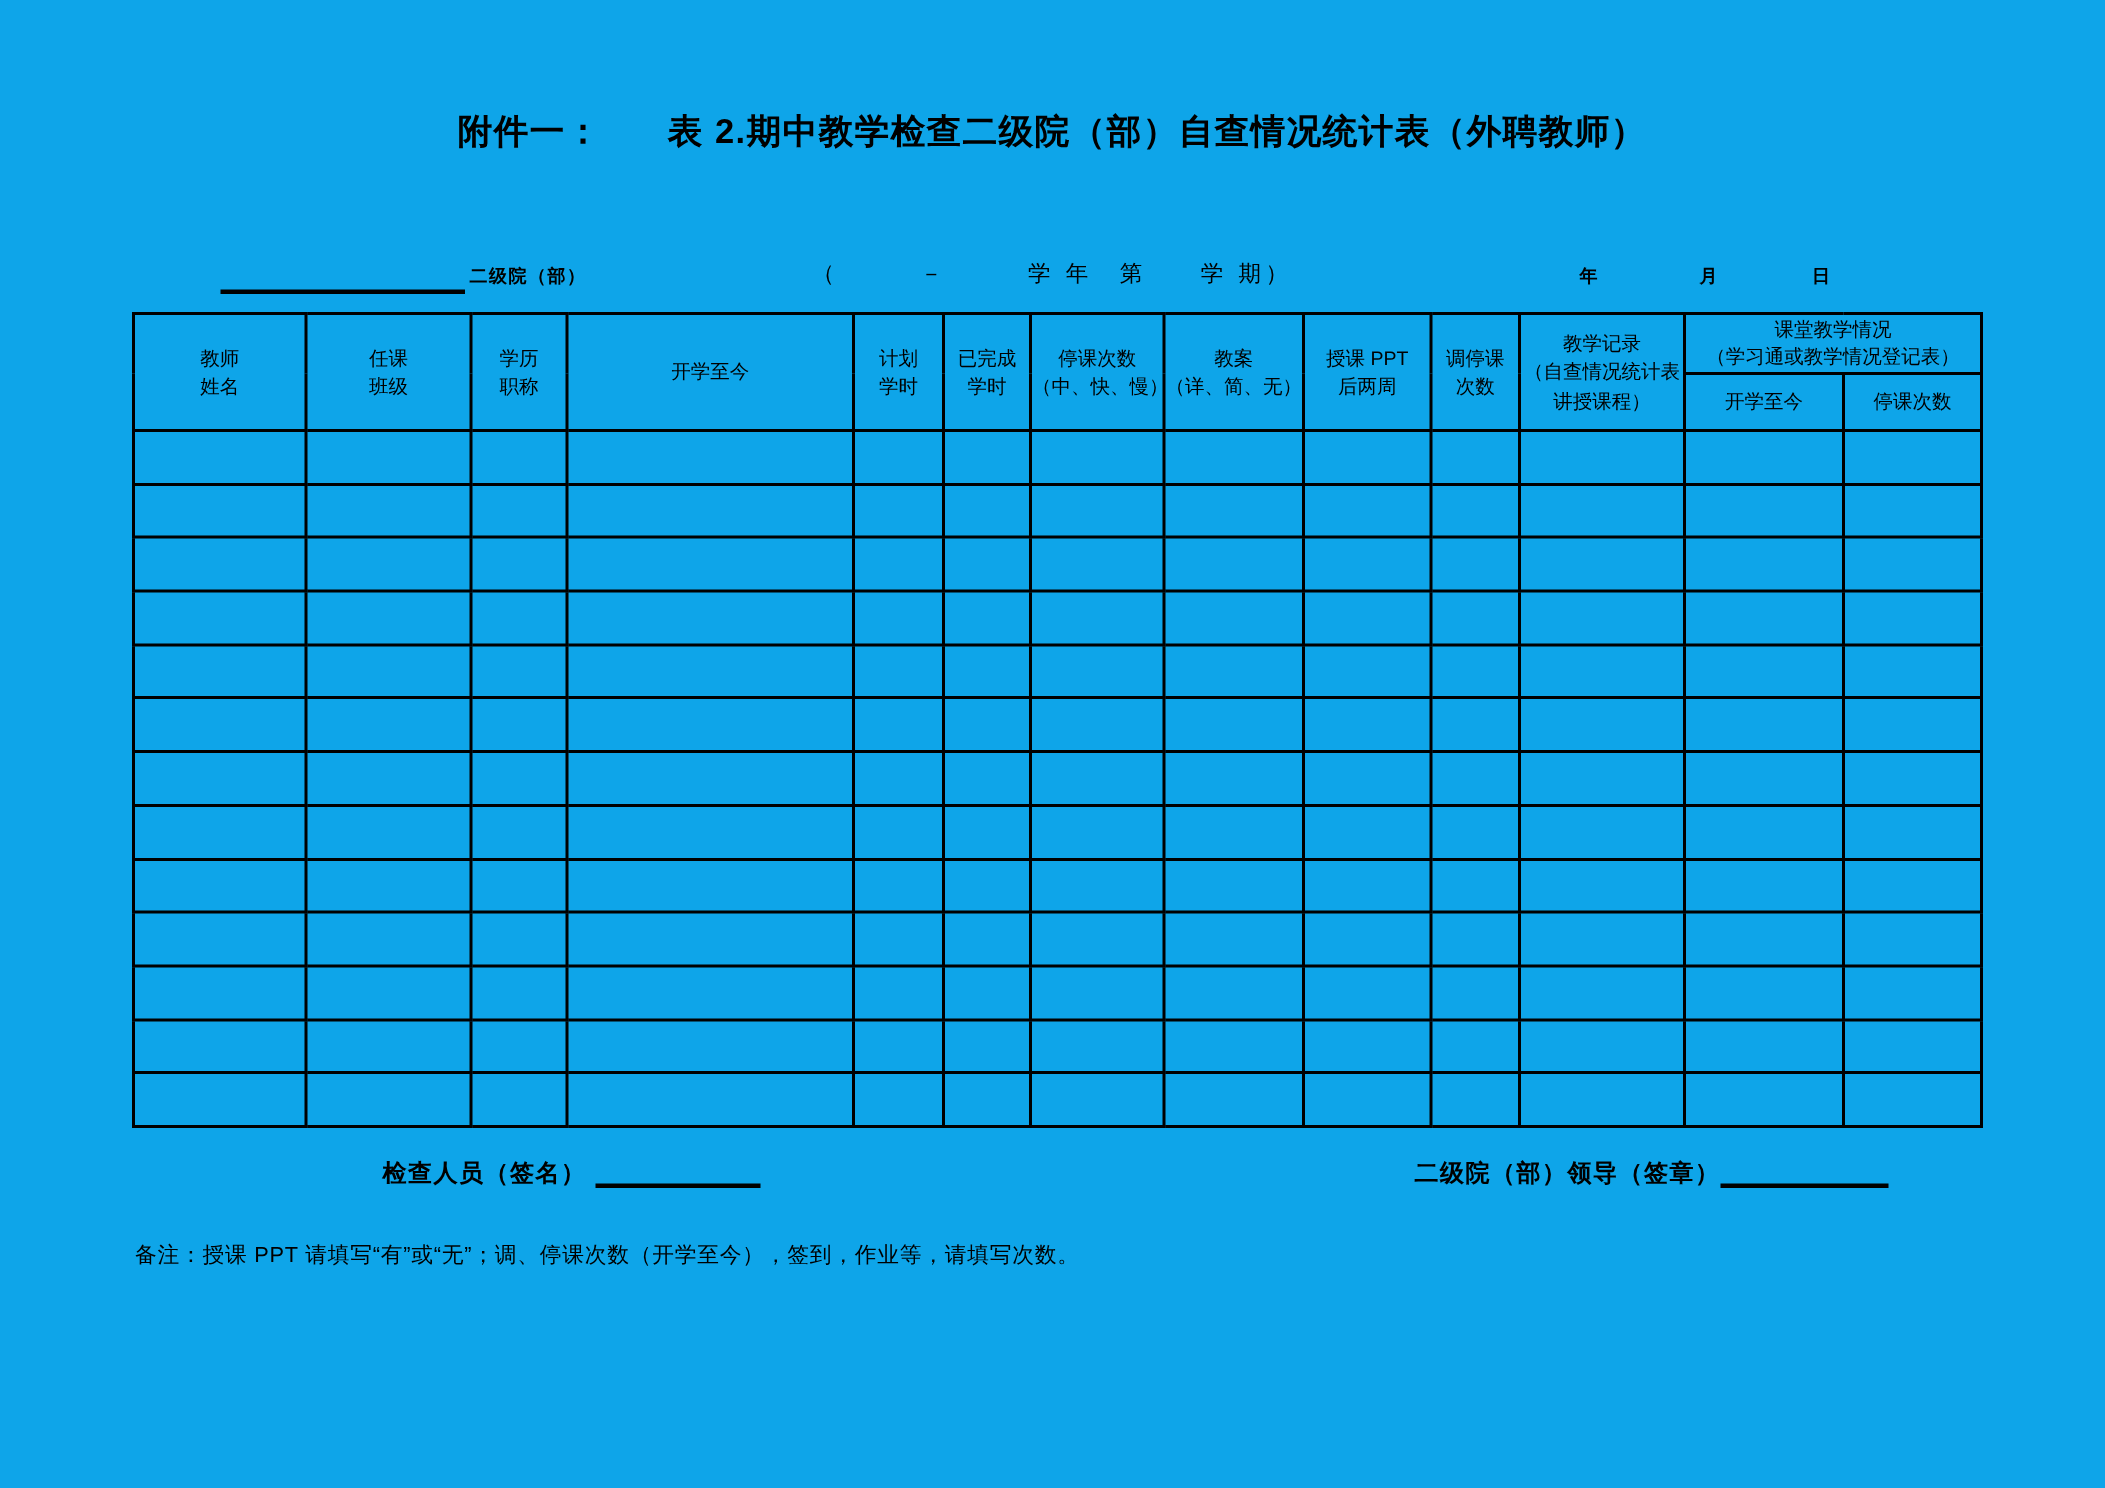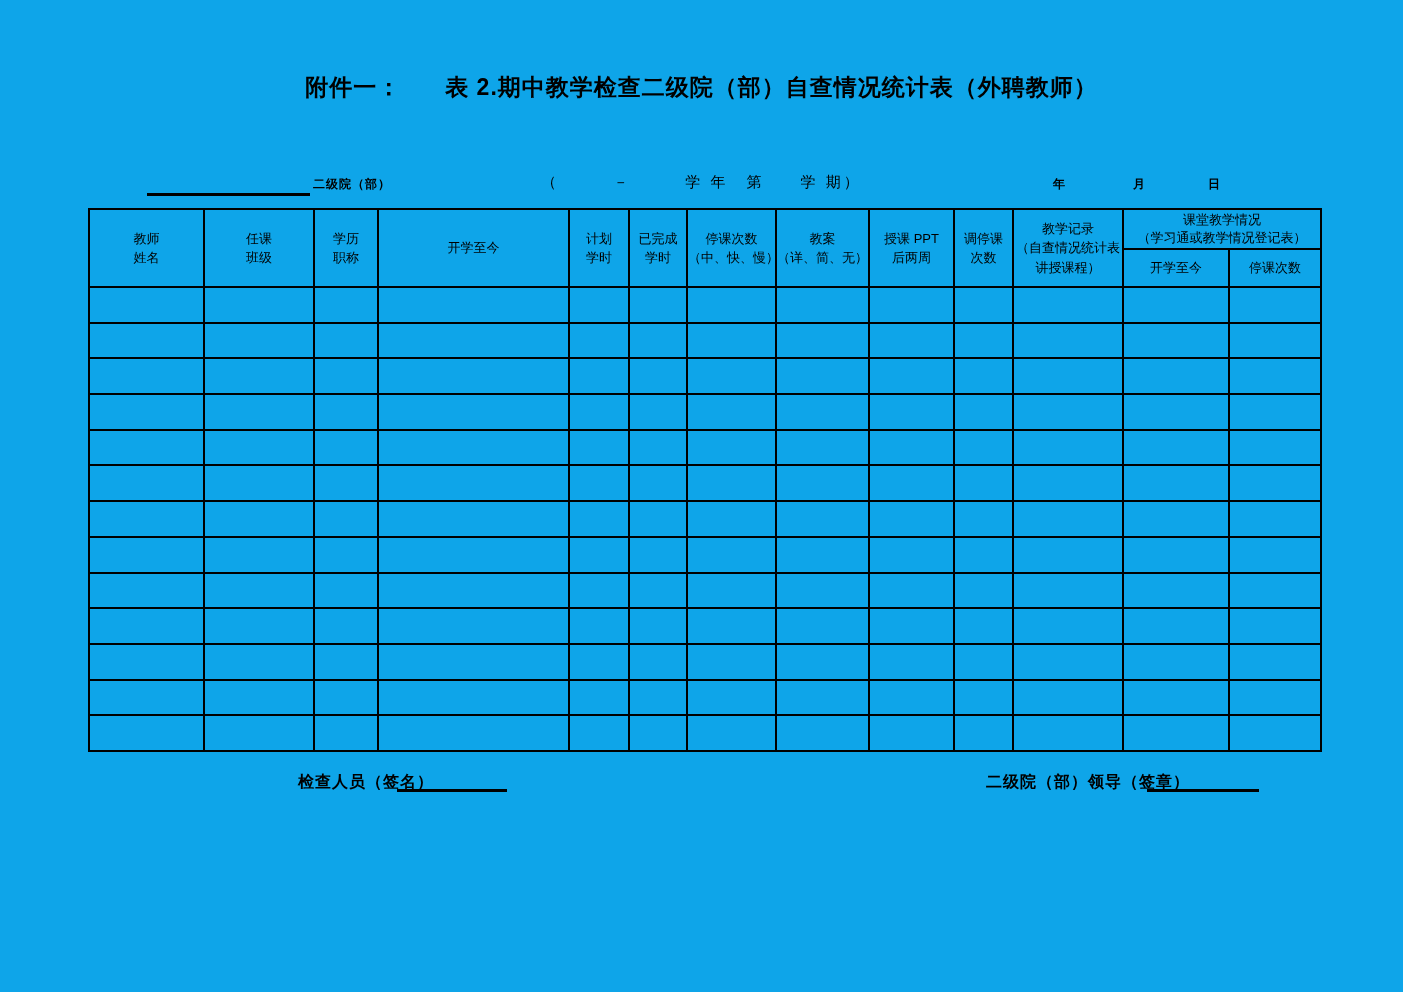--- a/index.html
+++ b/index.html
@@ -84,21 +84,21 @@
 
   .sign-row {
     position: absolute;
     top: 770px;
     left: 0;
     width: 100%;
     height: 28px;
     font-size: 16px;
     font-weight: bold;
   }
-  .sign-label { position: absolute; top: 2px; letter-spacing: 1px; margin-left: 43px; }
+  .sign-label { position: absolute; top: 2px; letter-spacing: 1px; }
   .sign-label.inspector { left: 255px; }
   .sign-label.leader { left: 943px; }
   .sign-line {
     position: absolute;
     top: 0;
     height: 22px;
     border-bottom: 3px solid #000;
   }
   .sign-line.inspector { left: 397px; width: 110px; }
   .sign-line.leader { left: 1147px; width: 112px; }
@@ -406,14 +406,15 @@
       </tbody>
   </table>
 
   <div class="sign-row">
     <span class="sign-label inspector">检查人员（签名）</span>
     <span class="sign-line inspector"></span>
     <span class="sign-label leader">二级院（部）领导（签章）</span>
     <span class="sign-line leader"></span>
   </div>
 
+  <div class="note">备注：授课 PPT 请填写“有”或“无”；调、停课次数（开学至今），签到，作业等，请填写次数。</div>
 
 </div>
 
 </body></html>

